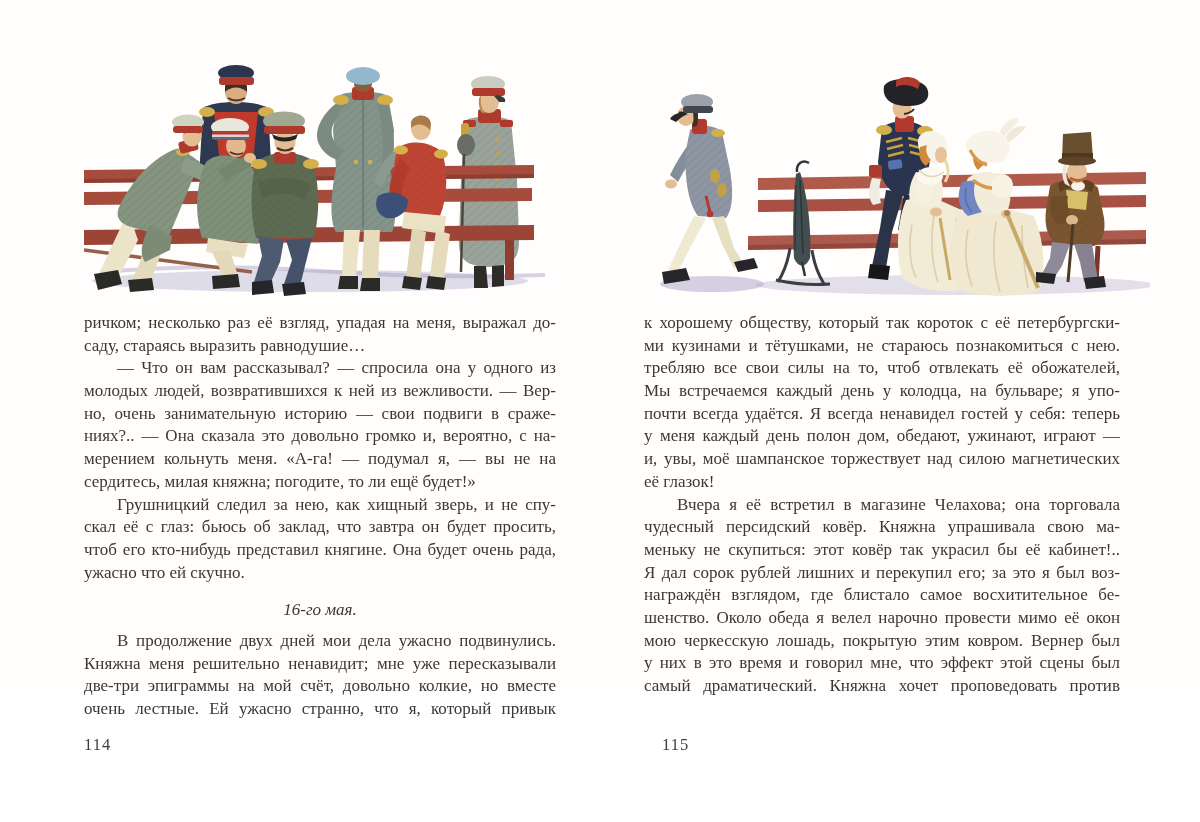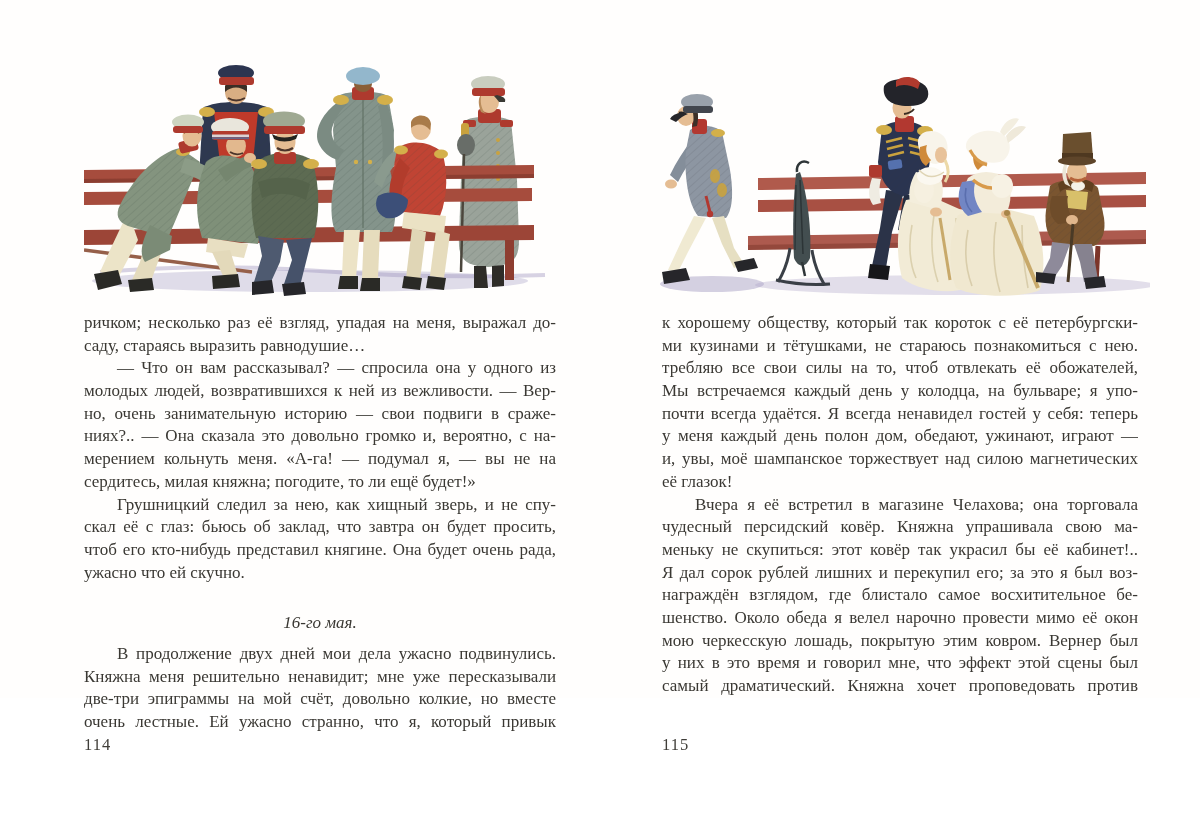--- a/index.html
+++ b/index.html
@@ -2,25 +2,25 @@
 <html><head>
 <meta charset="utf-8">
 <style>
   html,body{margin:0;padding:0;}
   body{width:1200px;height:822px;background:#ffffff;position:relative;overflow:hidden;
        font-family:"Liberation Serif","DejaVu Serif",serif;}
   .stage{position:absolute;left:0;top:0;width:1200px;height:698px;background:#fffefd;}
   .illus{position:absolute;}
   .pagetext{position:absolute;top:312px;color:#3a3833;font-size:17px;line-height:22.7px;}
   #left-text{left:84px;width:472px;}
-  #right-text{left:662px;width:476px;}
+  #right-text{left:644px;width:476px;}
   .line{display:block;height:22.7px;overflow:hidden;text-align:justify;text-align-last:justify;}
   .line.jl{text-align:center;text-align-last:left;}
   .line.ji{text-indent:33px;}
-  .line.h{text-align:center;text-align-last:center;font-style:italic;margin-top:28px;margin-bottom:8px;}
+  .line.h{text-align:center;text-align-last:center;font-style:italic;margin-top:15px;margin-bottom:8px;}
   .pagenum{position:absolute;top:735px;text-align:left;font-size:16.5px;color:#3f3d38;letter-spacing:1px;}
   #pagenum-left{left:84px;width:472px;}
   #pagenum-right{left:662px;width:476px;}
 </style>
 </head>
 <body>
 
 <div class="stage">
 
   <svg class="illus" style="left:84px;top:50px" width="500" height="250" viewBox="84 50 500 250" xmlns="http://www.w3.org/2000/svg">

